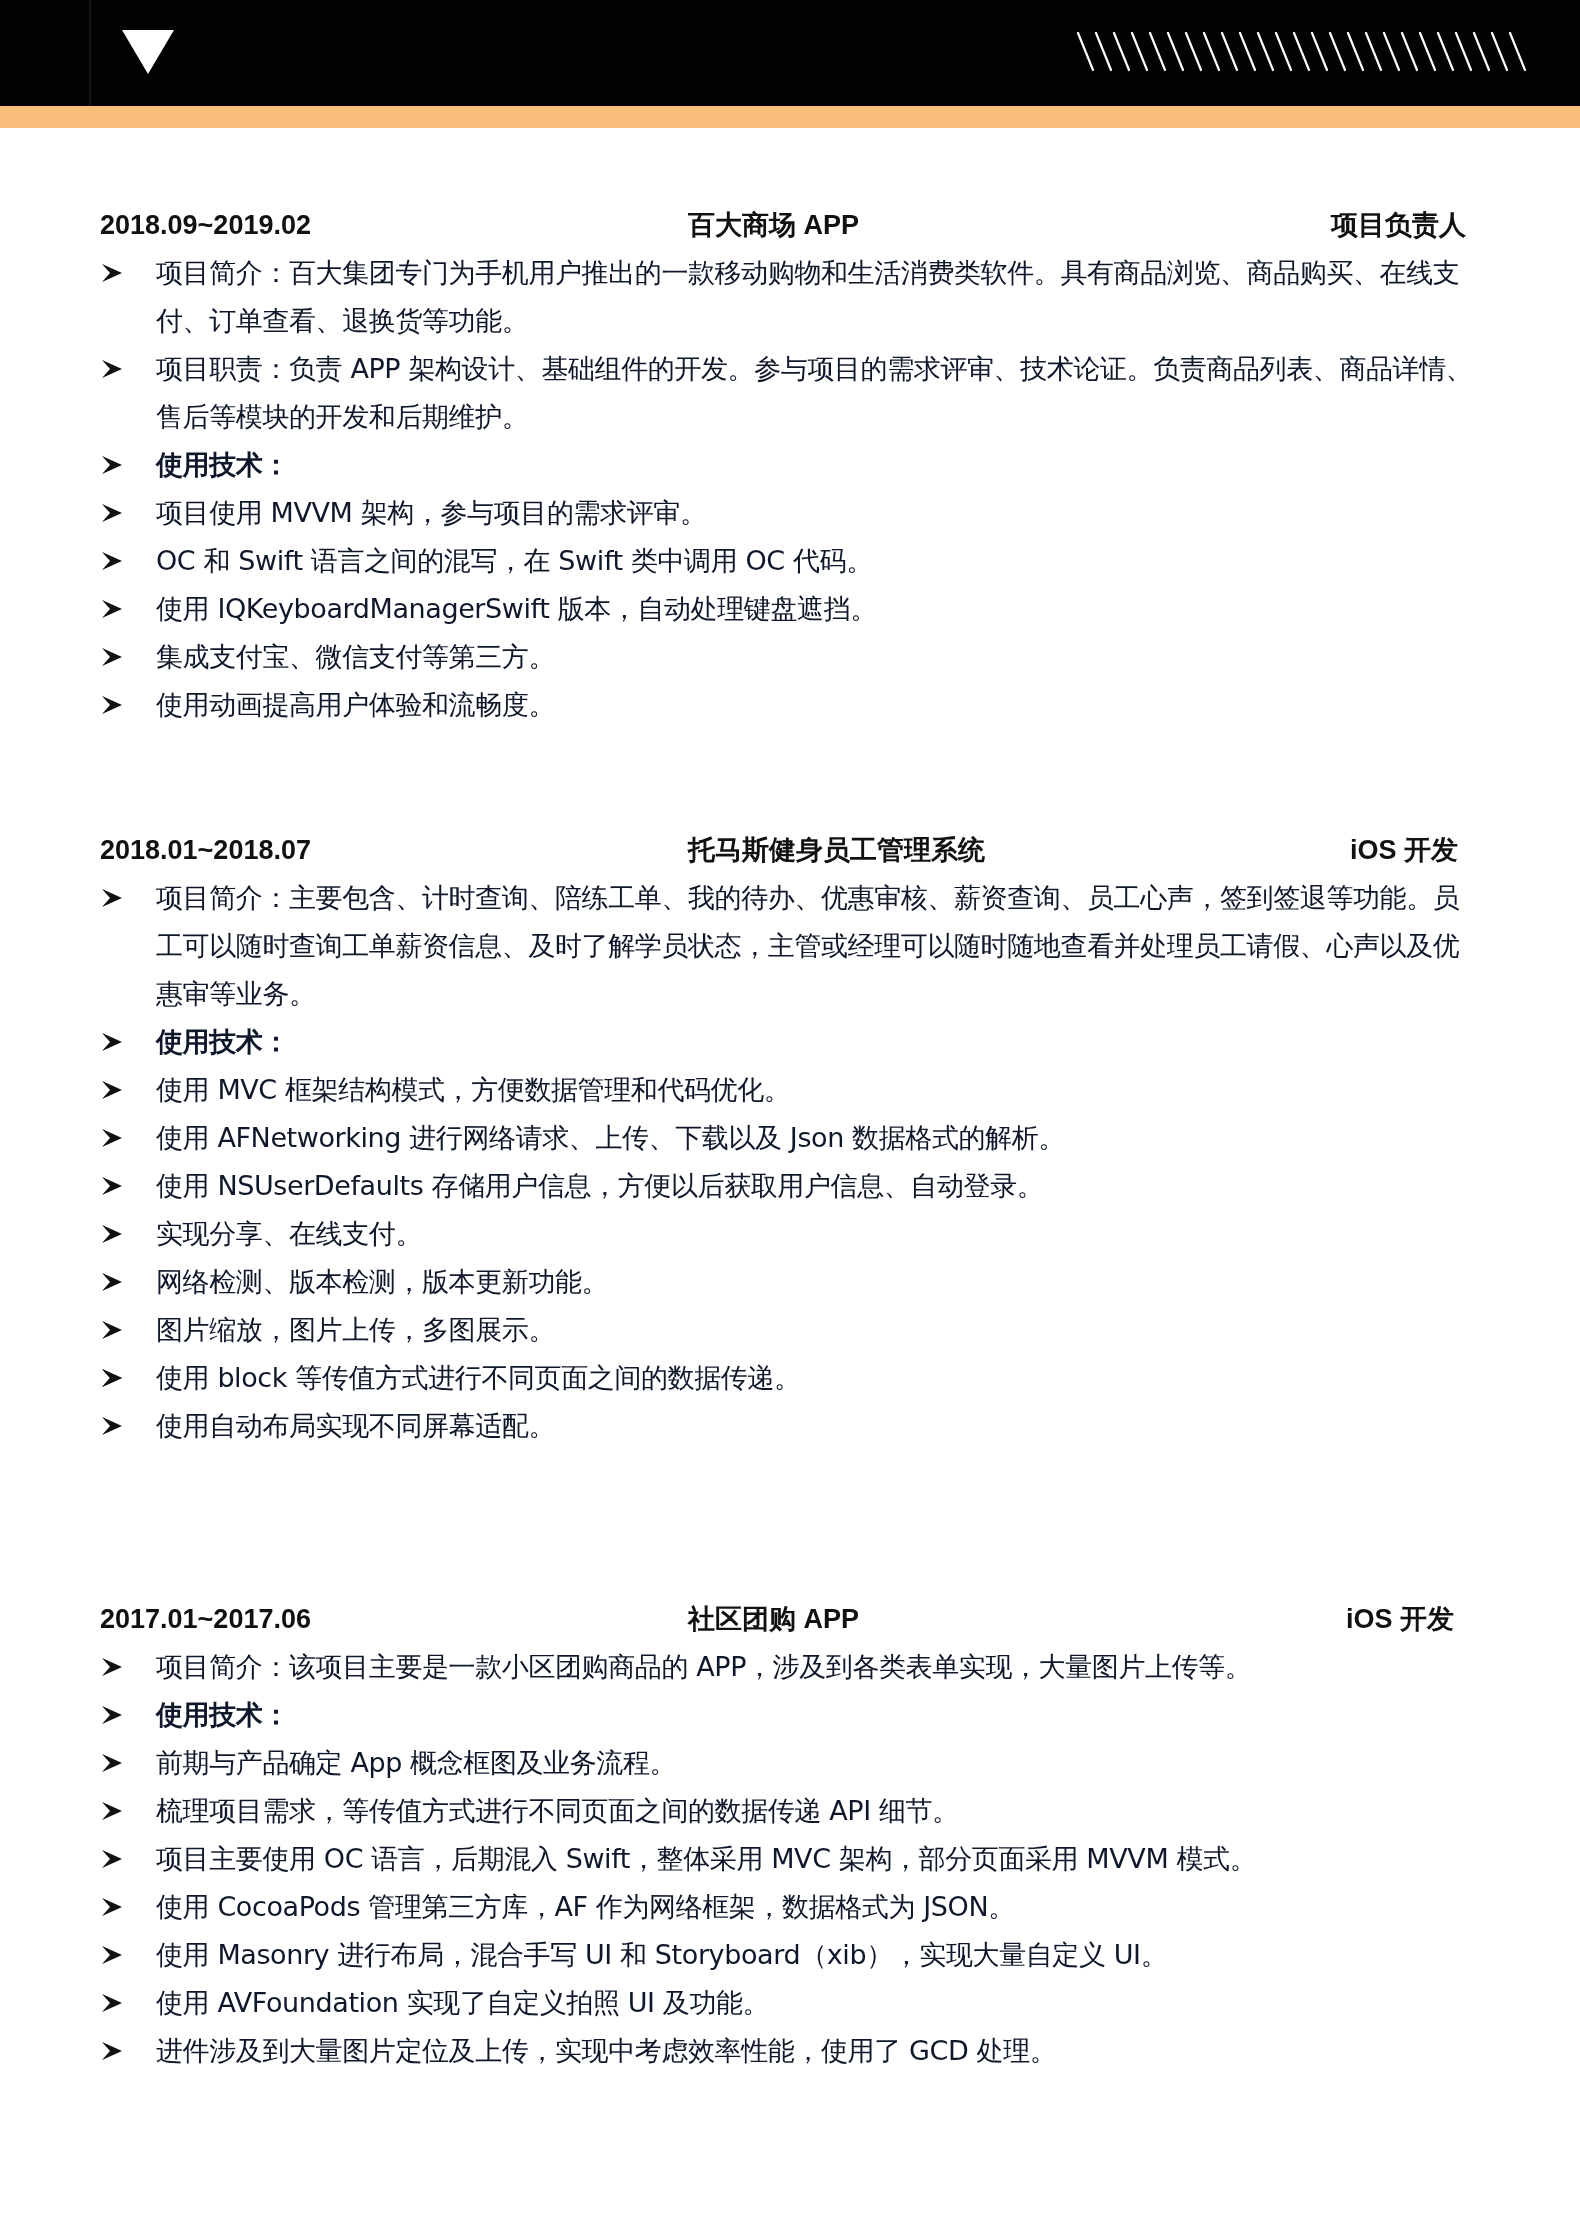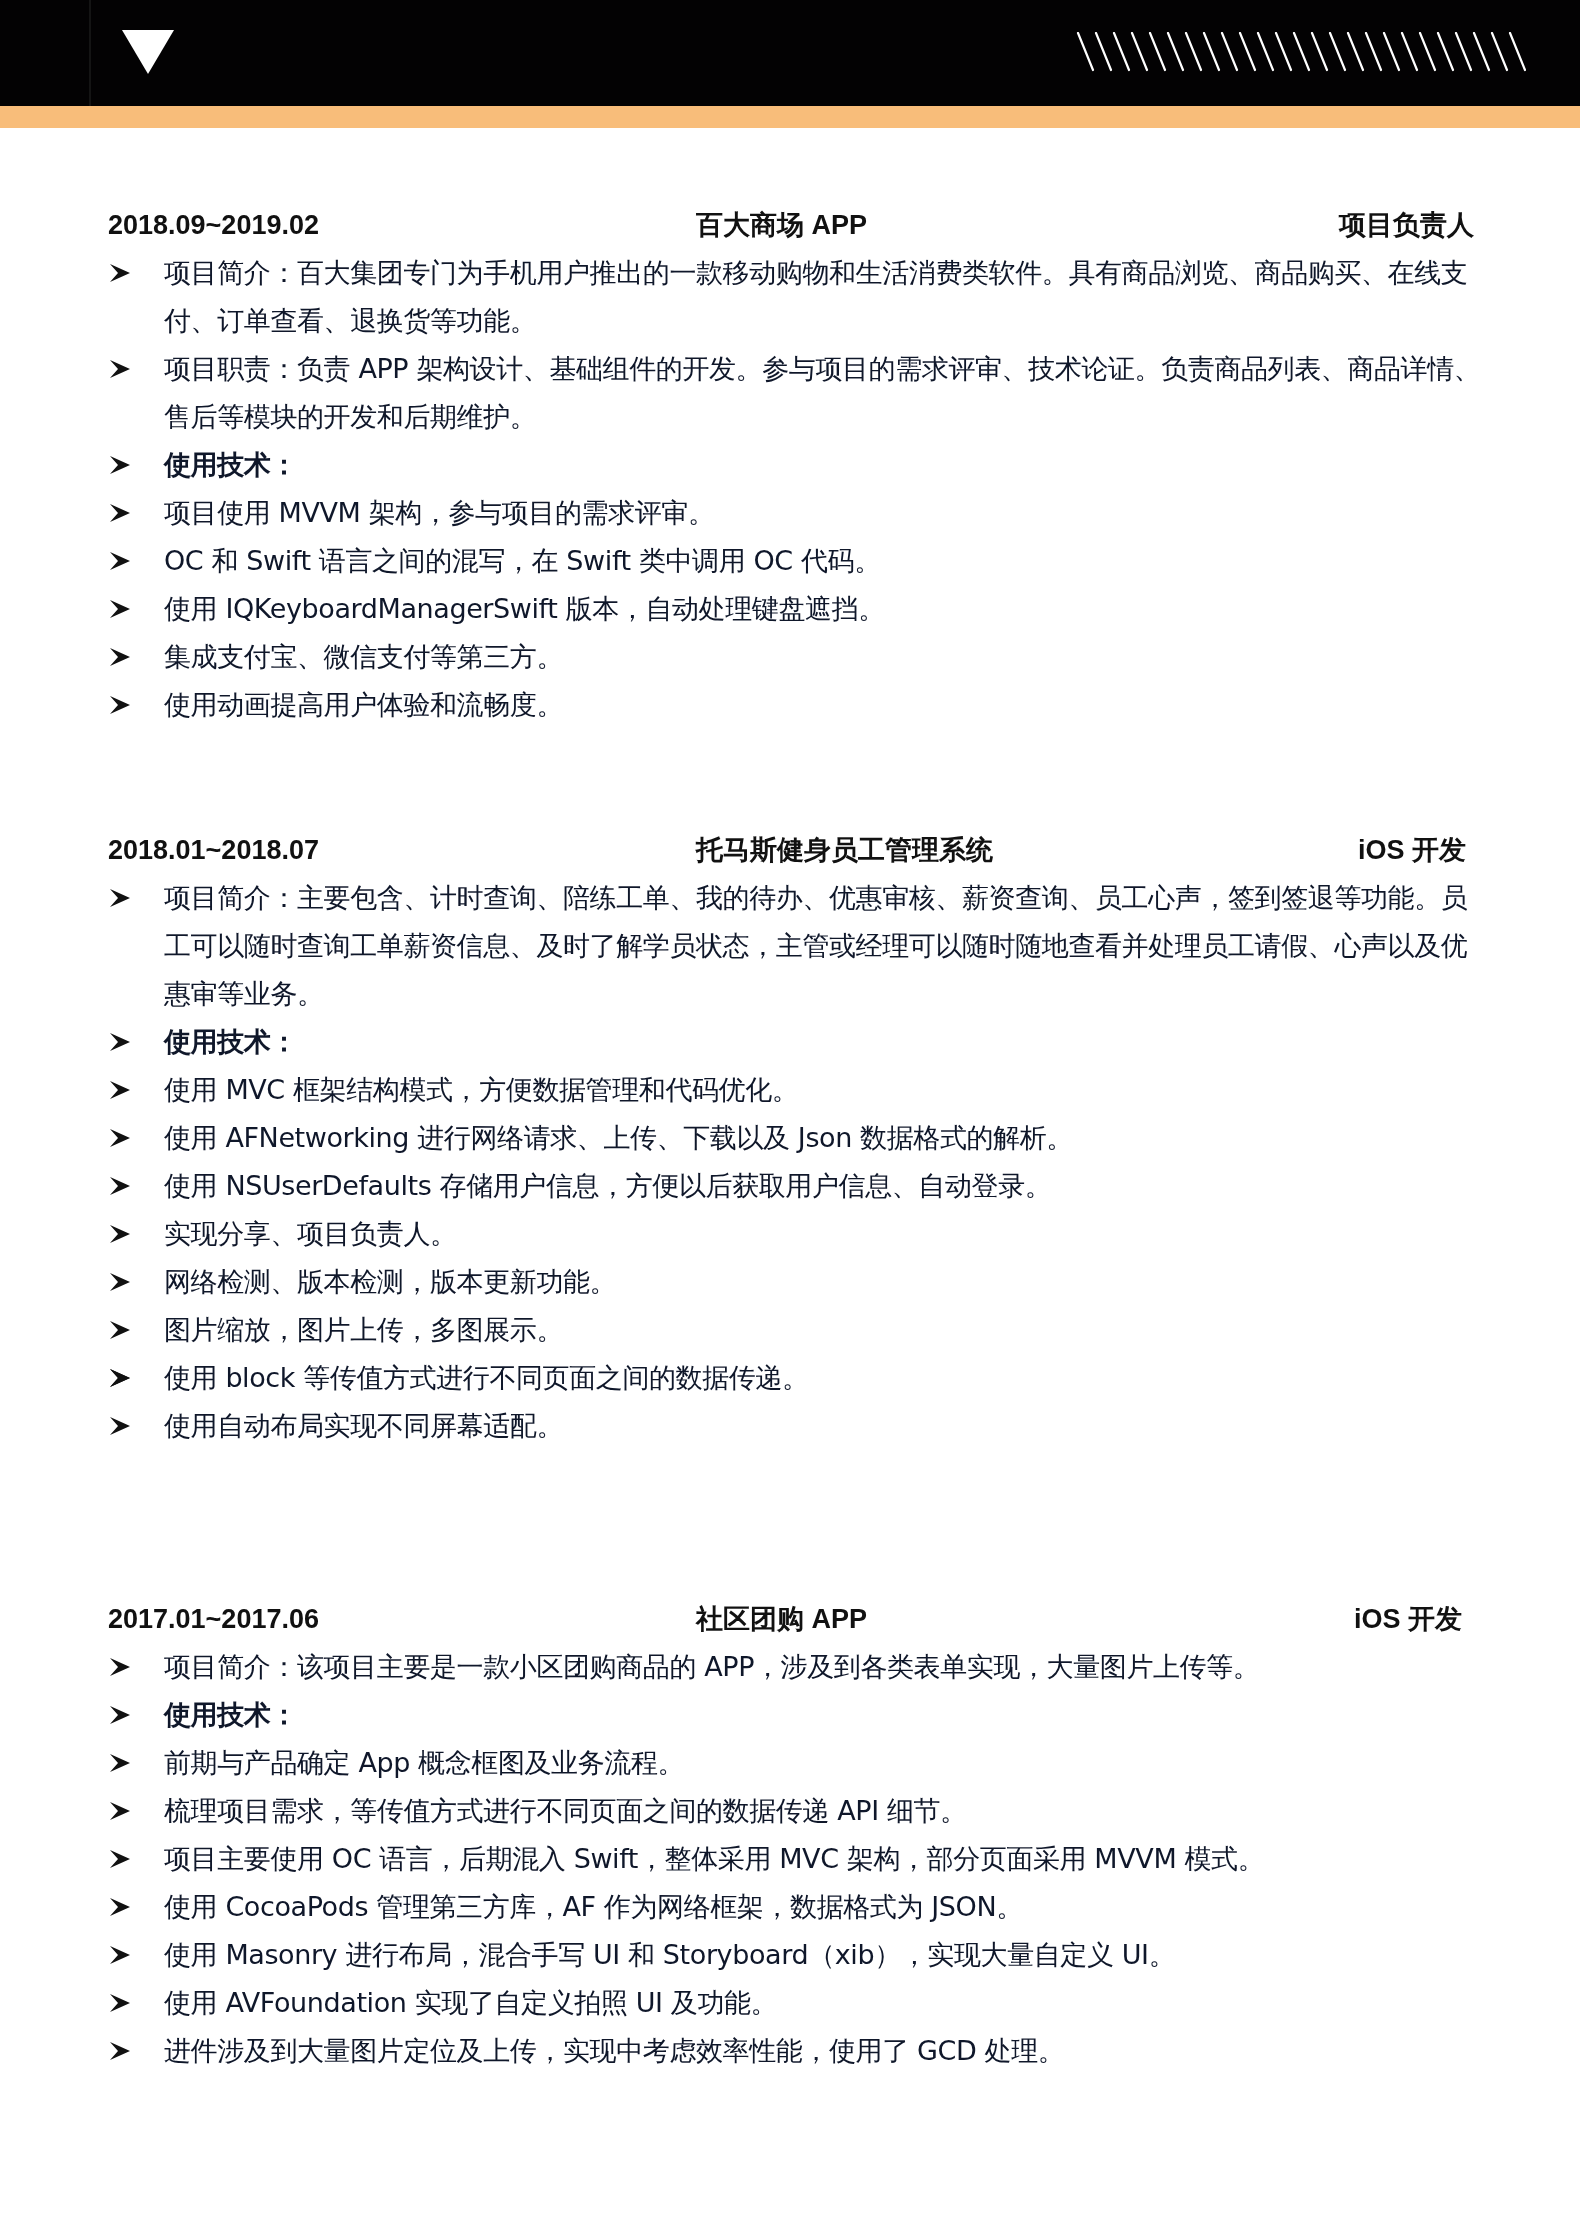--- a/index.html
+++ b/index.html
@@ -44,21 +44,20 @@
       position: absolute;
       left: 0; top: 106px;
       width: 1580px; height: 22px;
       background: #f8bd7a;
     }
 
     .project {
       position: absolute;
       left: 100px;
       width: 1380px;
-      margin-left: 8px;
     }
     .project-head {
       position: relative;
       height: 48px;
       font-family: "Liberation Sans", sans-serif;
       font-weight: bold;
       font-size: 27px;
       line-height: 48px;
       color: #111;
     }
@@ -211,21 +210,21 @@
   <div class="bullet">
     <svg class="bullet-icon" viewBox="0 0 22 22">
         <path d="M1 2 L21 11 L1 20 L9 11 Z" fill="#111"></path>
       </svg>
     <span>使用 NSUserDefaults 存储用户信息，方便以后获取用户信息、自动登录。</span>
   </div>
   <div class="bullet">
     <svg class="bullet-icon" viewBox="0 0 22 22">
         <path d="M1 2 L21 11 L1 20 L9 11 Z" fill="#111"></path>
       </svg>
-    <span>实现分享、项目负责人。</span>
+    <span>实现分享、在线支付。</span>
   </div>
   <div class="bullet">
     <svg class="bullet-icon" viewBox="0 0 22 22">
         <path d="M1 2 L21 11 L1 20 L9 11 Z" fill="#111"></path>
       </svg>
     <span>网络检测、版本检测，版本更新功能。</span>
   </div>
   <div class="bullet">
     <svg class="bullet-icon" viewBox="0 0 22 22">
         <path d="M1 2 L21 11 L1 20 L9 11 Z" fill="#111"></path>

